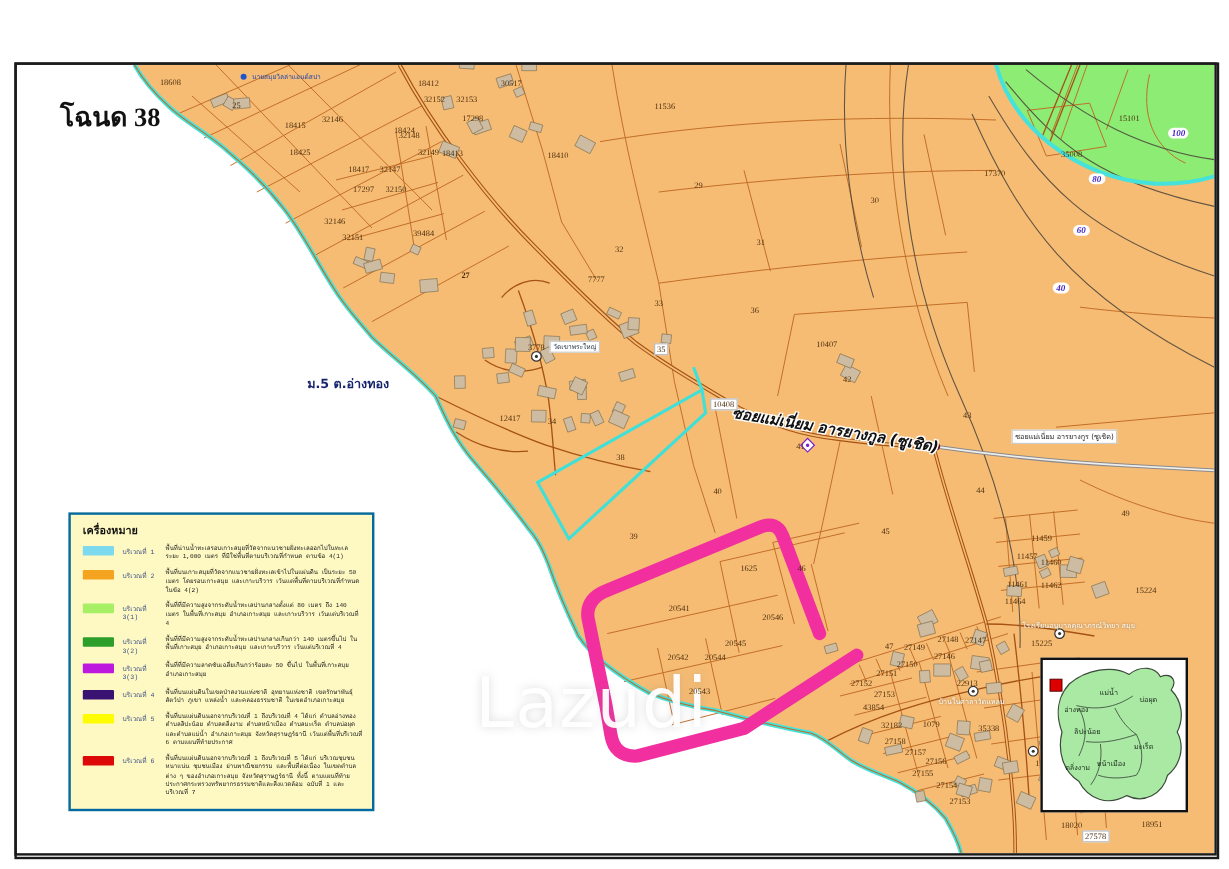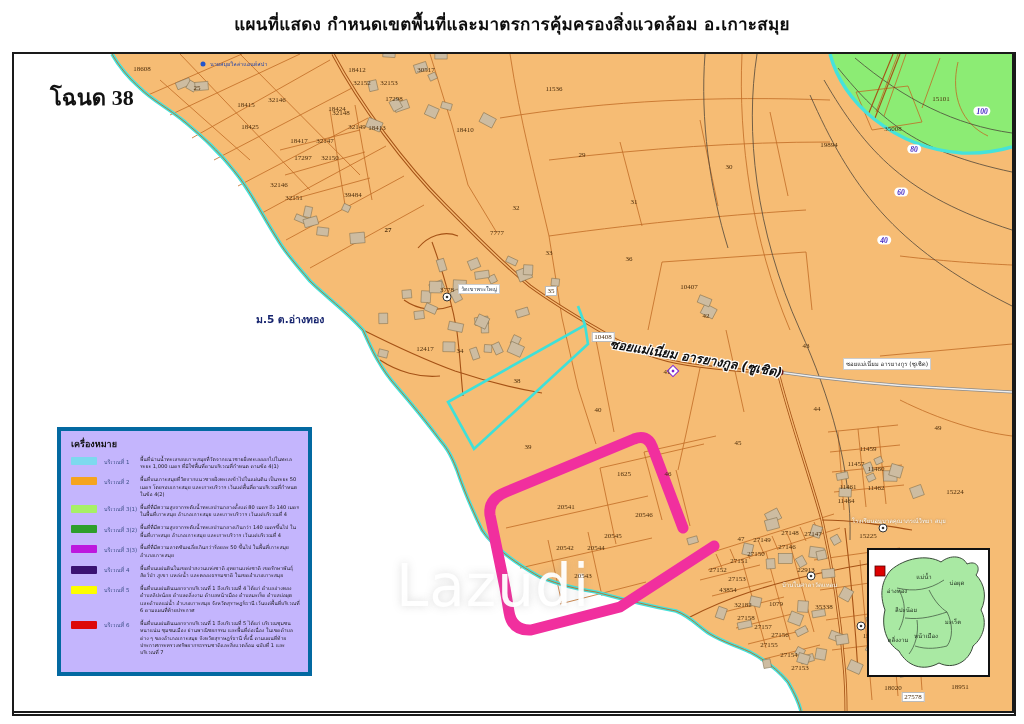--- a/index.html
+++ b/index.html
@@ -30,37 +30,36 @@
   .temple-label{position:absolute;left:458px;top:284px;font-size:5.5px;color:#234;
          background:#fff;padding:0 2px;white-space:nowrap;border:.5px solid #ccc;}
   .resort-label{position:absolute;left:210px;top:60px;font-size:5.5px;color:#2244aa;white-space:nowrap;}
   .community-label{position:absolute;left:782px;top:580px;font-size:6px;color:#fff;white-space:nowrap;
          text-shadow:0 0 2px rgba(60,40,0,.6);}
   .school-label{position:absolute;left:852px;top:516px;font-size:6px;color:#fff;white-space:nowrap;
          text-shadow:0 0 2px rgba(60,40,0,.6);}
   .watermark{position:absolute;left:396px;top:552px;font-size:58px;font-weight:500;
          color:rgba(255,255,255,.95);letter-spacing:1px;
          text-shadow:0 0 8px rgba(130,130,130,.28);}
-  .legend{position:absolute;left:57px;top:427px;width:255px;height:249px;background:#c4b5fd;
-         border:4px solid #0369a1;box-sizing:border-box;padding:6px 8px 4px 10px;overflow:hidden;}
+  .legend{position:absolute;left:57px;top:427px;width:255px;height:249px;background:#fef9c3;
+         border:2px solid #0369a1;box-sizing:border-box;padding:6px 8px 4px 10px;overflow:hidden;font-family:Liberation Mono, monospace;}
   .legend-title{font-size:9px;font-weight:bold;color:#111;margin-bottom:5px;}
   .lrow{display:flex;align-items:flex-start;margin-bottom:5.5px;}
   .swatch{flex:0 0 26px;height:8px;border-radius:1px;margin-right:7px;margin-top:1px;}
   .zname{flex:0 0 36px;font-size:5.5px;color:#3c4f86;margin-top:1.5px;}
   .zdesc{flex:1;font-size:5.1px;line-height:1.45;color:#191919;}
   .inset{position:absolute;left:867px;top:548px;width:123px;height:129px;background:#fff;
          border:2px solid #111;box-sizing:border-box;}
   .ilabel{position:absolute;transform:translate(-50%,-50%);font-size:6px;color:#1c2b1c;white-space:nowrap;}
 </style>
 </head>
 <body>
 
 <div class="stage">
 
-  <div class="main-title">แผนที่แสดง กำหนดเขตพื้นที่และมาตรการคุ้มครองสิ่งแวดล้อม อ.เกาะสมุย</div>
 
   <div class="map-frame"></div>
 
   <svg class="mapsvg" width="1024" height="724" viewBox="0 0 1024 724">
     <defs>
       <clipPath id="frameclip">
           <rect x="14" y="54" width="998" height="657"></rect>
         </clipPath>
     </defs>
     <g clip-path="url(#frameclip)">
@@ -347,21 +346,21 @@
         <div class="plabel" style="left: 330px; top: 158px;">32150</div>
         <div class="plabel" style="left: 279px; top: 185px;">32146</div>
         <div class="plabel" style="left: 294px; top: 198px;">32151</div>
         <div class="plabel" style="left: 353px; top: 195px;">39484</div>
         <div class="plabel" style="left: 388px; top: 230px; font-weight: bold;">27</div>
         <div class="plabel" style="left: 465px; top: 130px;">18410</div>
         <div class="plabel" style="left: 582px; top: 155px;">29</div>
         <div class="plabel" style="left: 634px; top: 202px;">31</div>
         <div class="plabel" style="left: 516px; top: 208px;">32</div>
         <div class="plabel" style="left: 729px; top: 167px;">30</div>
-        <div class="plabel" style="left: 829px; top: 145px;">19894</div>
+        <div class="plabel" style="left: 829px; top: 145px;">17370</div>
         <div class="plabel" style="left: 893px; top: 129px;">35008</div>
         <div class="plabel" style="left: 941px; top: 99px;">15101</div>
         <div class="plabel" style="left: 497px; top: 233px;">7777</div>
         <div class="plabel" style="left: 549px; top: 253px;">33</div>
         <div class="plabel" style="left: 629px; top: 259px;">36</div>
         <div class="plabel wbox" style="left: 551px; top: 291px;">35</div>
         <div class="plabel" style="left: 673px; top: 287px; margin-left: 16px;">10407</div>
         <div class="plabel" style="left: 706px; top: 316px;">42</div>
         <div class="plabel wbox" style="left: 603px; top: 337px;">10408</div>
         <div class="plabel" style="left: 806px; top: 346px;">43</div>

